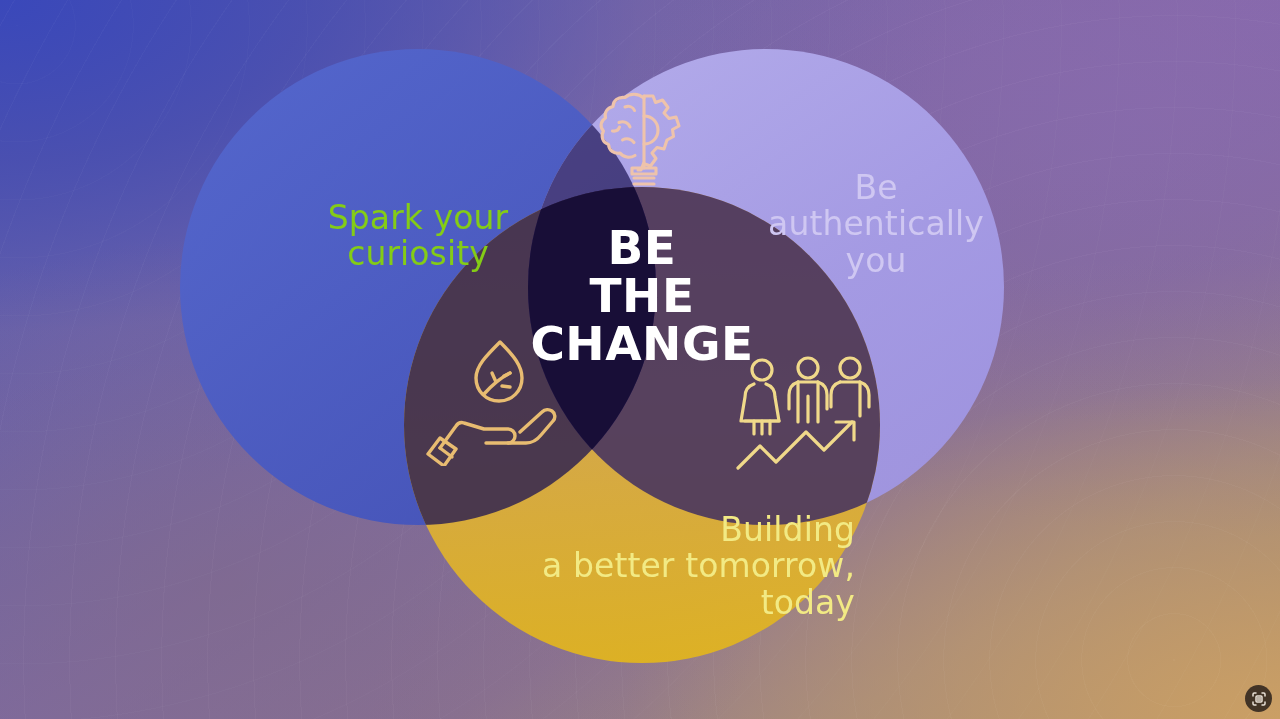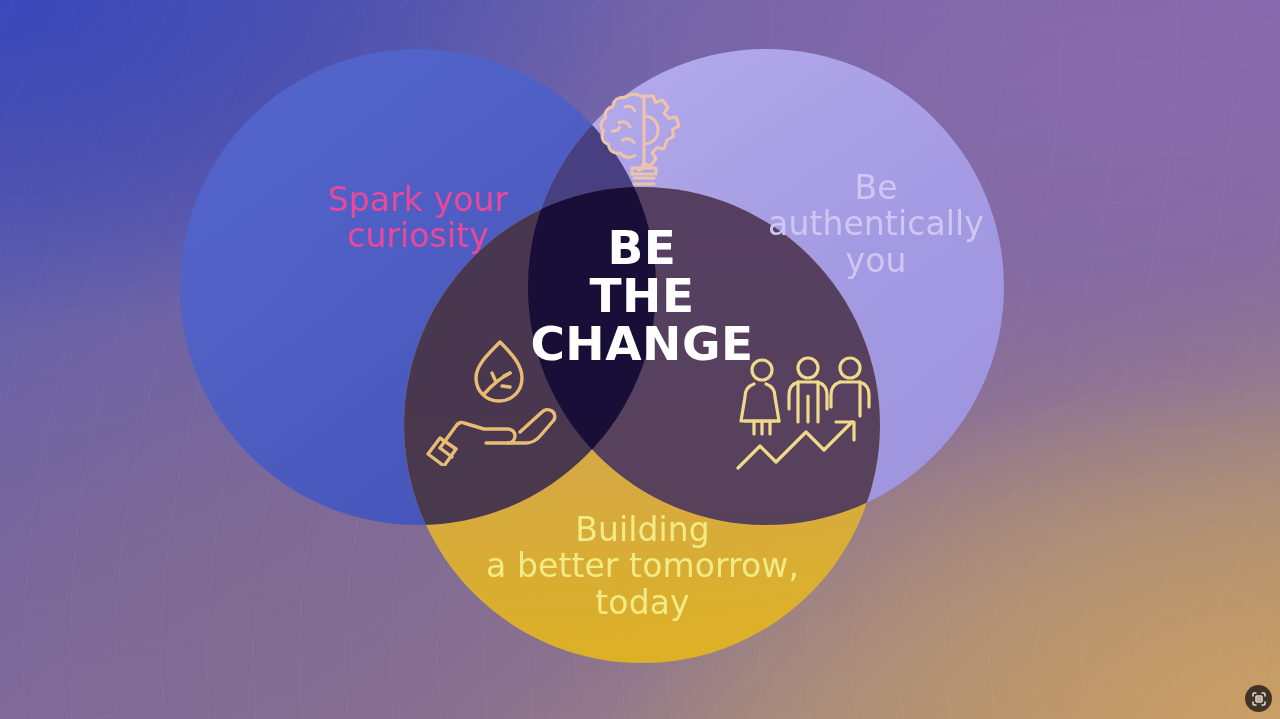--- a/index.html
+++ b/index.html
@@ -55,33 +55,34 @@
   
   .lbl {
     position: absolute;
     text-align: center;
     line-height: 1.10;
     letter-spacing: .1px;
     white-space: pre-line;
     pointer-events: none;
   }
   .lbl-left {
-    left: 268px; top: 182px; width: 300px;
+    left: 268px; top: 200px; width: 300px;
     font-size: 33px;
-    color: #ec4899;
+    color: #84cc16;
   }
   .lbl-right {
     left: 742px; top: 170px; width: 268px;
     font-size: 33px;
     color: #cfc7f2;
   }
   .lbl-bottom {
     left: 430px; top: 512px; width: 425px;
     font-size: 33px;
     color: #f2ea84;
+    text-align: right;
   }
   .lbl-center {
     left: 482px; top: 224px; width: 320px;
     font-size: 47px;
     font-weight: bold;
     color: #ffffff;
     line-height: 1.02;
     letter-spacing: .5px;
   }
 

